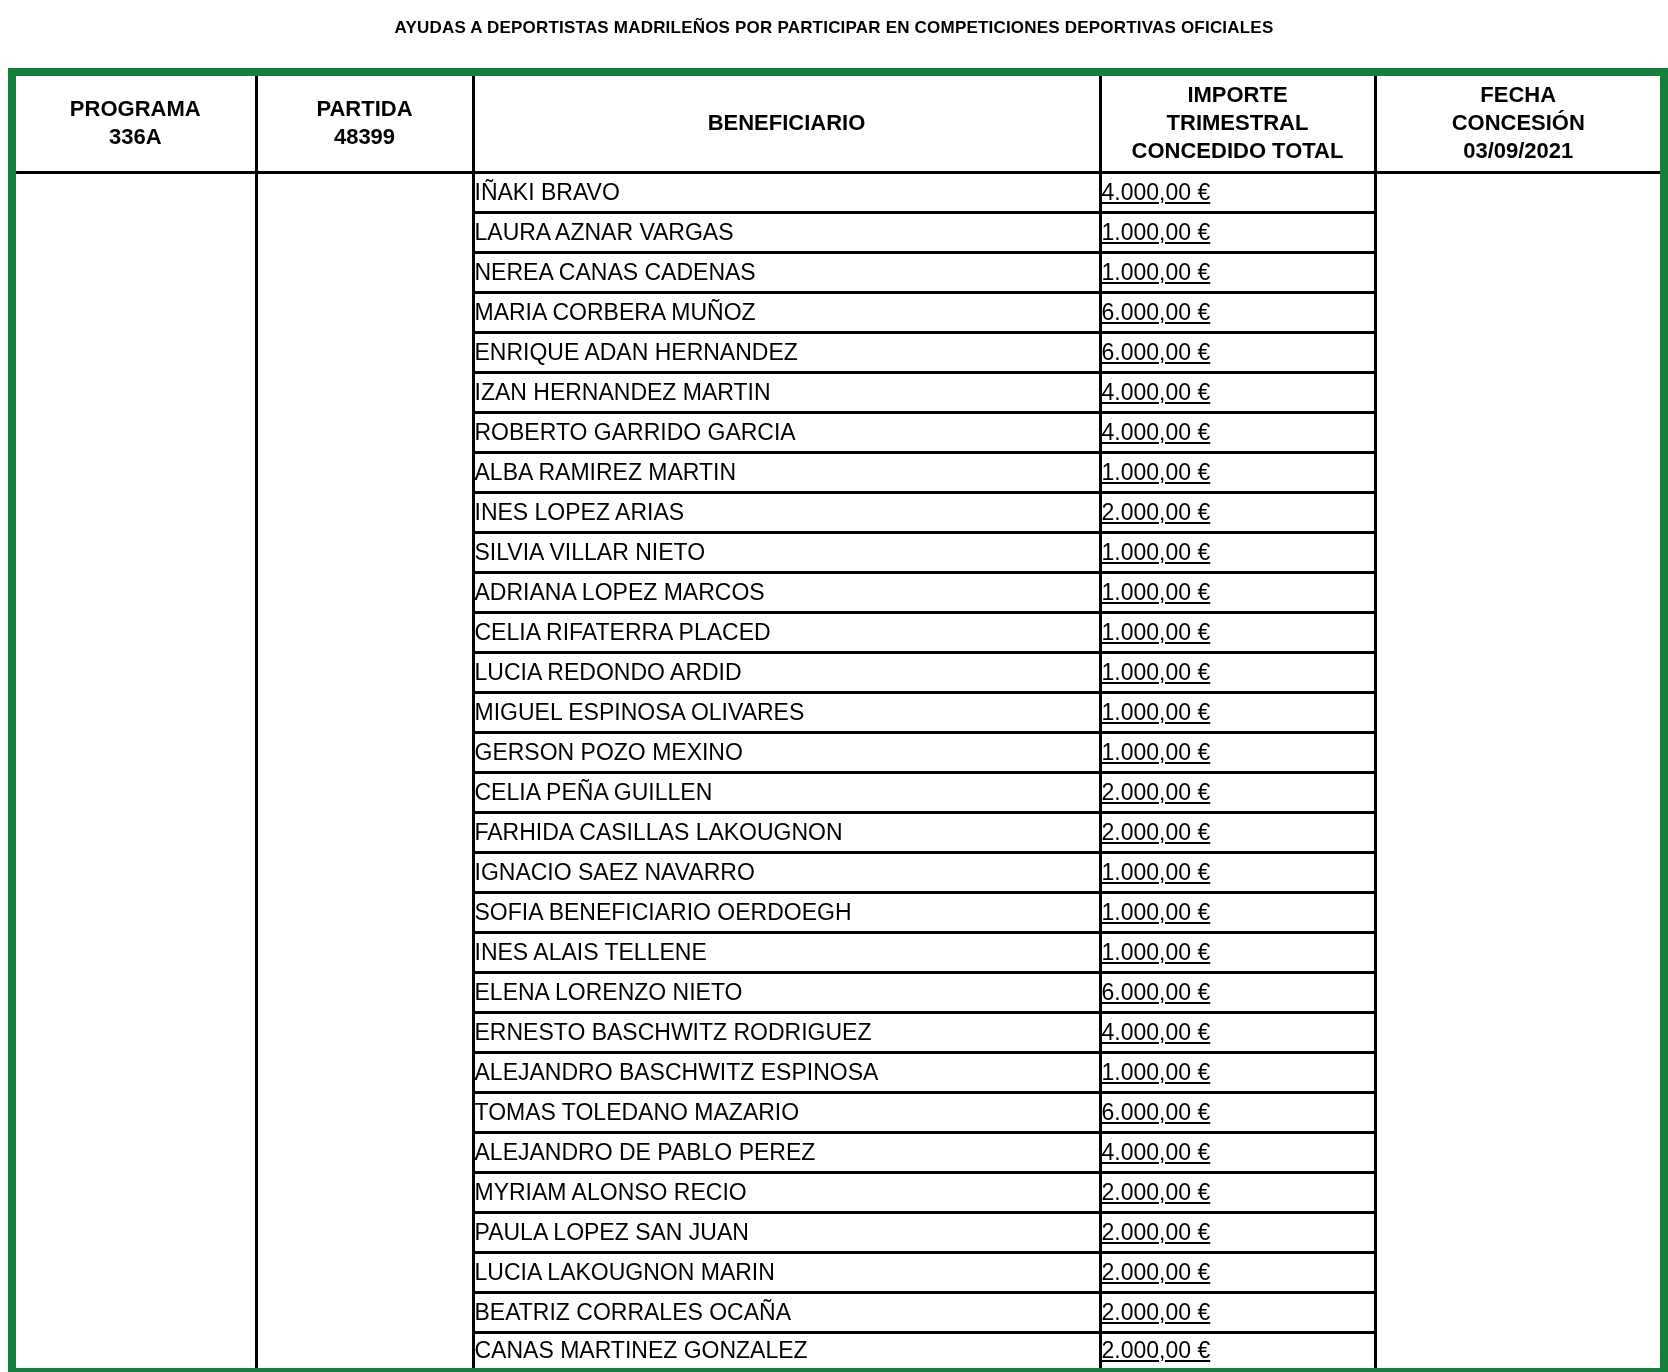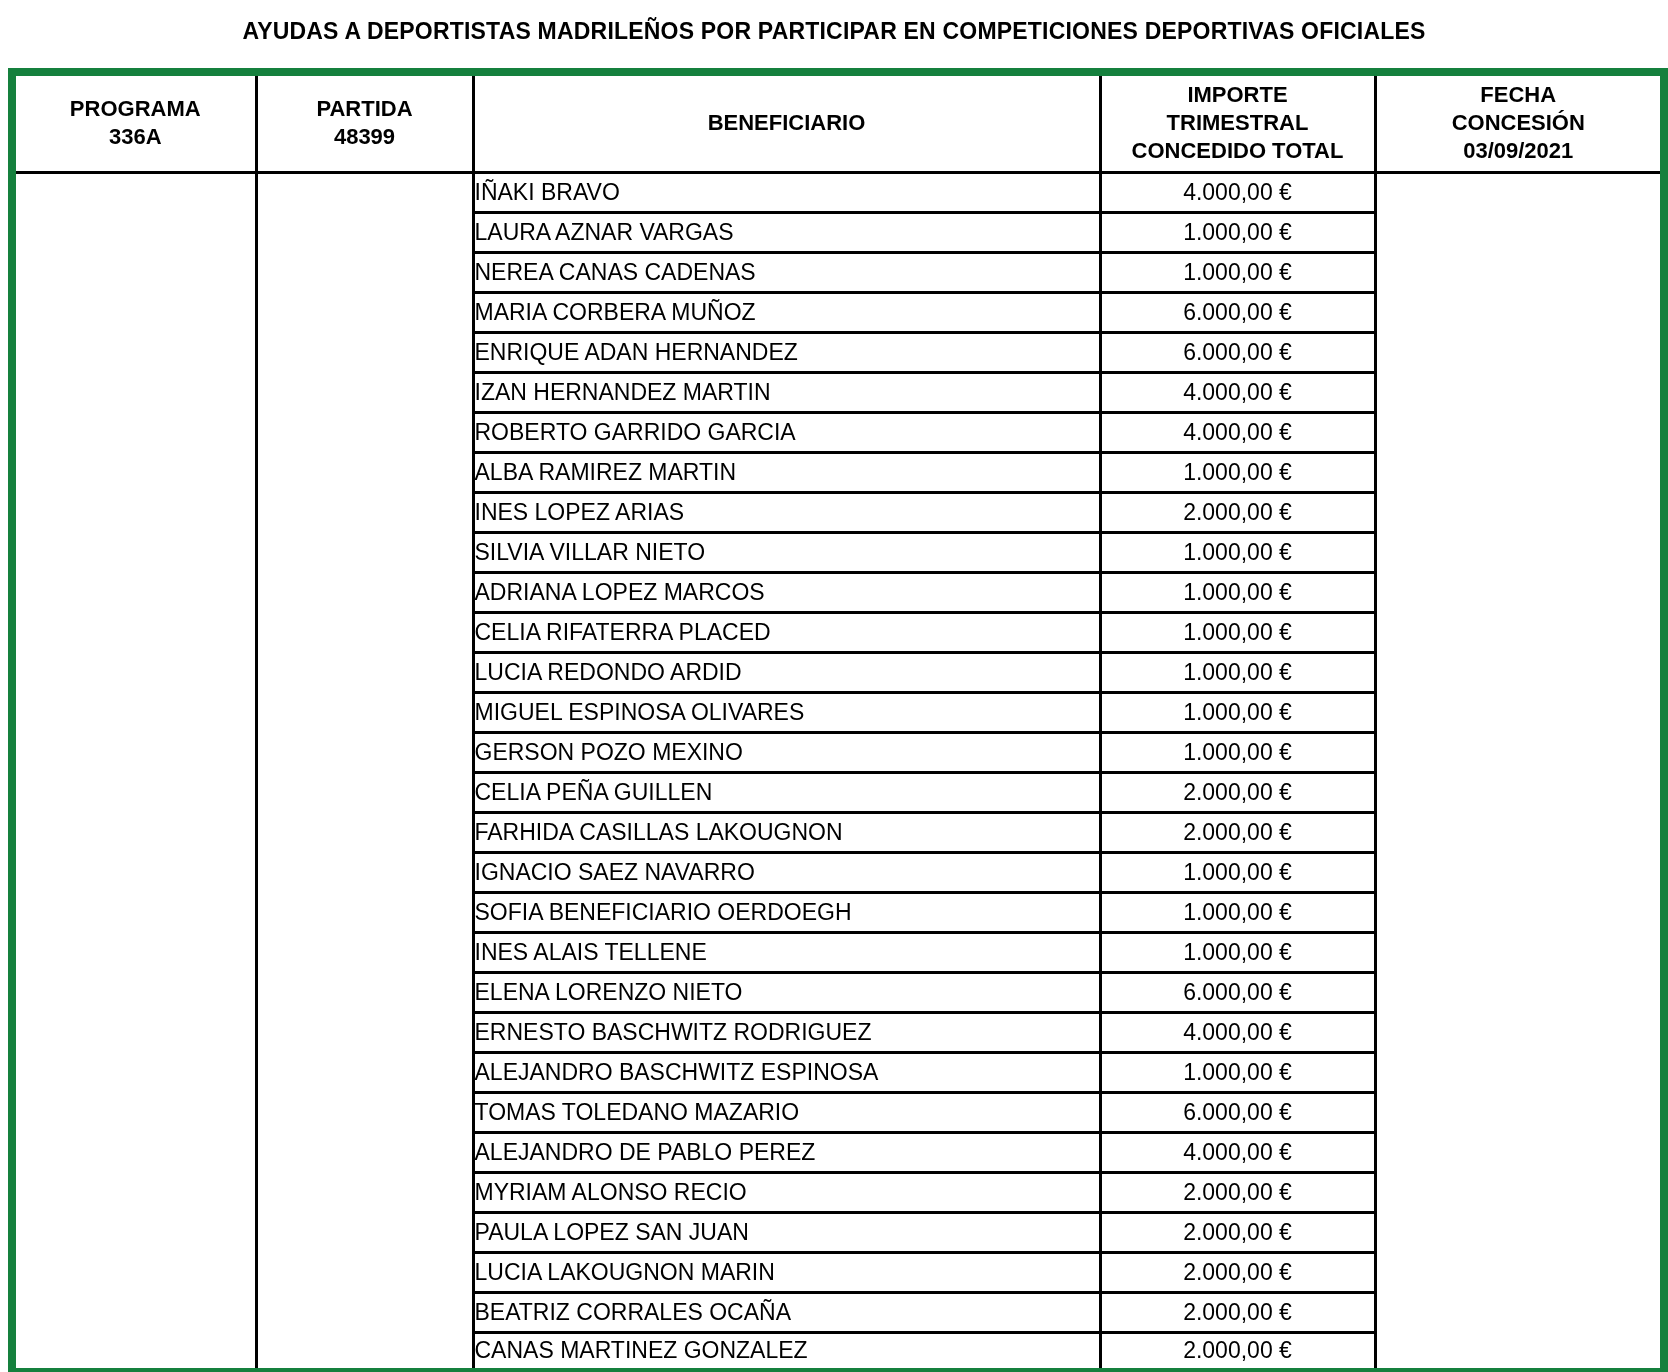--- a/index.html
+++ b/index.html
@@ -14,21 +14,21 @@
     background: #ffffff;
     font-family: "Liberation Sans", sans-serif;
     color: #000000;
   }
   .doc-title {
     position: absolute;
     top: 18px;
     left: 0;
     width: 100%;
     text-align: center;
-    font-size: 23px;
+    font-size: 17px;
     font-weight: bold;
     letter-spacing: 0.2px;
   }
   table.grants {
     position: absolute;
     left: 8px;
     top: 68px;
     width: 1652px;
     border-collapse: collapse;
     table-layout: fixed;
@@ -52,23 +52,24 @@
   tbody tr { height: 40px; }
   td.cell-beneficiario {
     font-size: 23px;
     text-align: left;
     vertical-align: middle;
     padding-left: 10px;
     white-space: nowrap;
   }
   td.cell-importe {
     font-size: 23px;
-    text-align: center;
+    text-align: left;
     vertical-align: middle;
     white-space: nowrap;
+    text-decoration: underline;
   }
   td.span-cell { background: #ffffff; }
 </style>
 </head>
 <body>
 
 <div class="page">
   <div class="doc-title">AYUDAS A DEPORTISTAS MADRILEÑOS POR PARTICIPAR EN COMPETICIONES DEPORTIVAS OFICIALES</div>
 
   <table class="grants">

